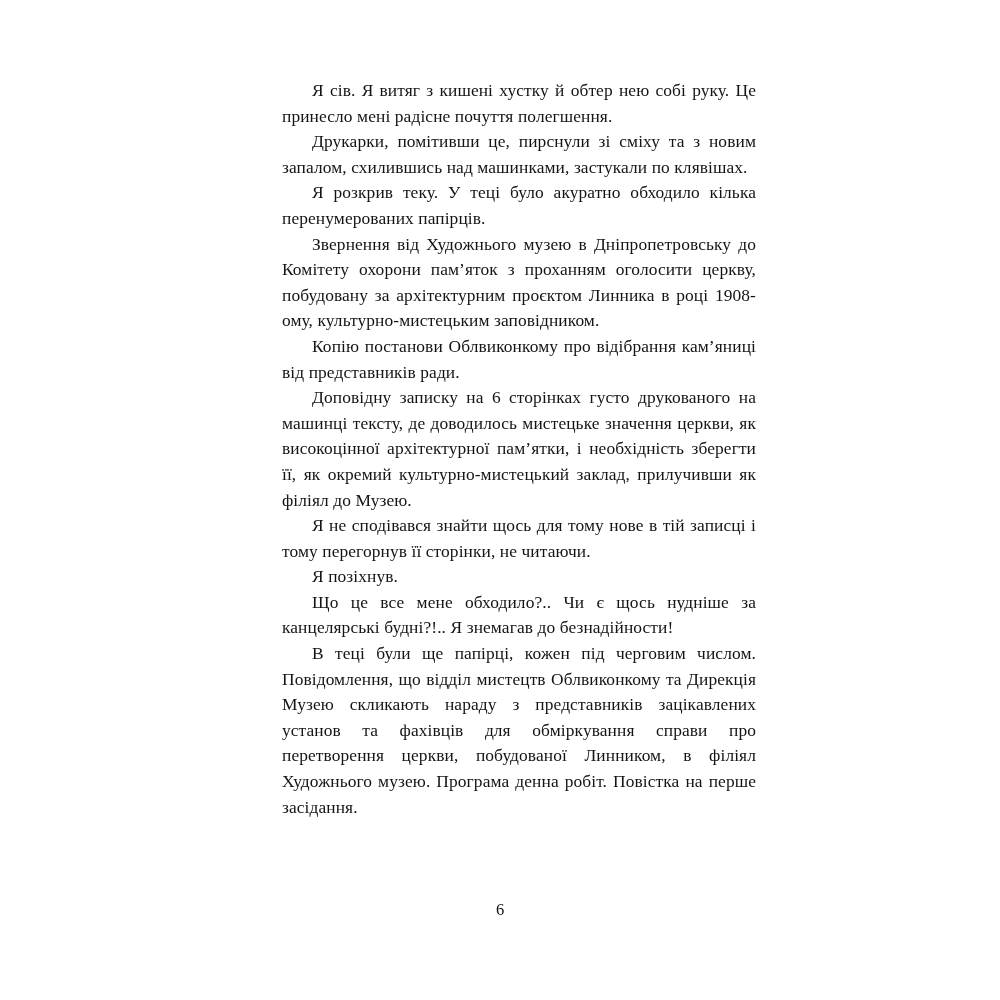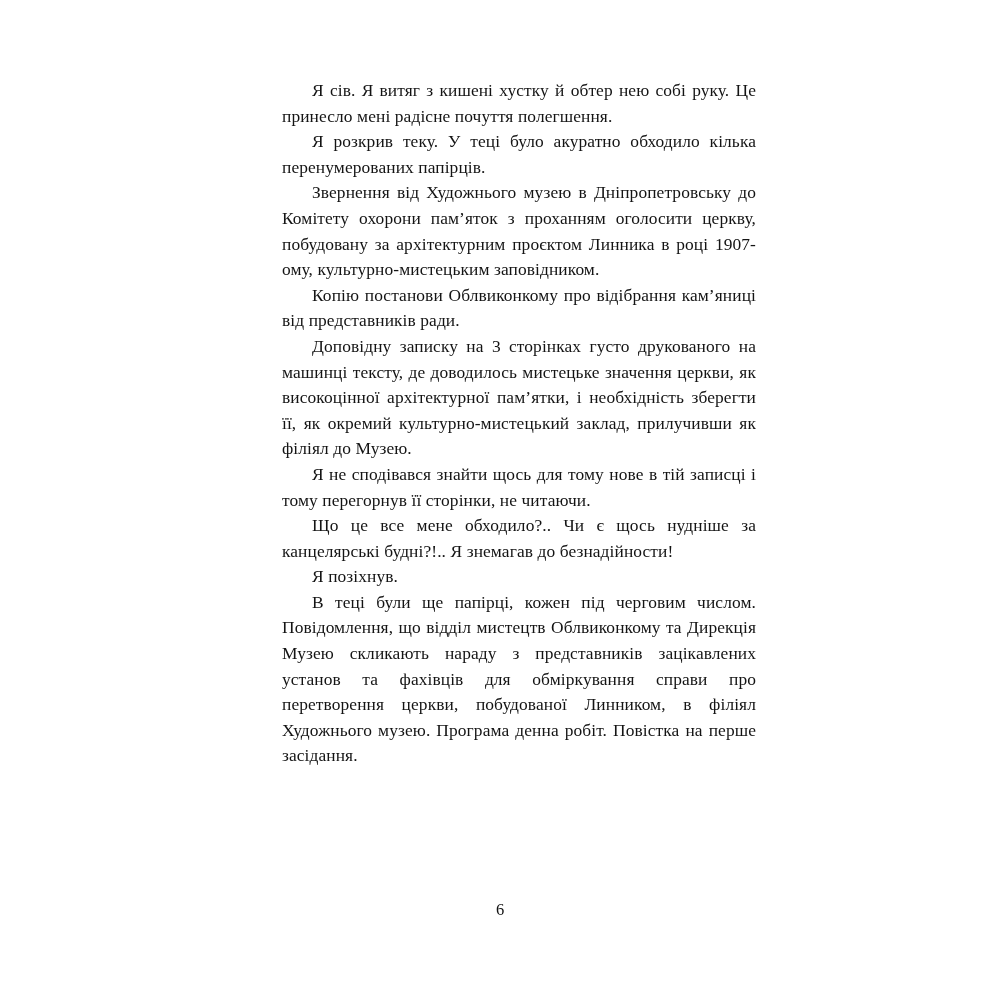--- a/index.html
+++ b/index.html
@@ -48,23 +48,24 @@
     font-size: 16.5px;
     color: #141414;
   }
 </style>
 </head>
 <body>
 
 <div class="page">
   <div class="text-column">
     <p class="para">Я сів. Я витяг з кишені хустку й обтер нею собі руку. Це принесло мені радісне почуття полегшення.</p>
+    <p class="para">Друкарки, помітивши це, пирснули зі сміху та з новим запалом, схилившись над машинками, застукали по клявішах.</p>
     <p class="para">Я розкрив теку. У теці було акуратно обходило кілька перенумерованих папірців.</p>
-    <p class="para">Звернення від Художнього музею в Дніпропетровську до Комітету охорони пам’яток з проханням оголосити церкву, побудовану за архітектурним проєктом Линника в році 1907-ому, культурно-мистецьким заповідником.</p>
+    <p class="para">Звернення від Художнього музею в Дніпропетровську до Комітету охорони пам’яток з проханням оголосити церкву, побудовану за архітектурним проєктом Линника в році 1908-ому, культурно-мистецьким заповідником.</p>
     <p class="para">Копію постанови Облвиконкому про відібрання кам’яниці від представників ради.</p>
-    <p class="para">Доповідну записку на 3 сторінках густо друкованого на машинці тексту, де доводилось мистецьке значення церкви, як високоцінної архітектурної пам’ятки, і необхідність зберегти її, як окремий культурно-мистецький заклад, прилучивши як філіял до Музею.</p>
+    <p class="para">Доповідну записку на 6 сторінках густо друкованого на машинці тексту, де доводилось мистецьке значення церкви, як високоцінної архітектурної пам’ятки, і необхідність зберегти її, як окремий культурно-мистецький заклад, прилучивши як філіял до Музею.</p>
     <p class="para">Я не сподівався знайти щось для тому нове в тій записці і тому перегорнув її сторінки, не читаючи.</p>
+    <p class="para">Я позіхнув.</p>
     <p class="para">Що це все мене обходило?.. Чи є щось нудніше за канцелярські будні?!.. Я знемагав до безнадійности!</p>
-    <p class="para">Я позіхнув.</p>
     <p class="para">В теці були ще папірці, кожен під черговим числом. Повідомлення, що відділ мистецтв Облвиконкому та Дирекція Музею скликають нараду з представників зацікавлених установ та фахівців для обміркування справи про перетворення церкви, побудованої Линником, в філіял Художнього музею. Програма денна робіт. Повістка на перше засідання.</p>
   </div>
   <div class="page-number">6</div>
 </div>
 
 </body></html>

